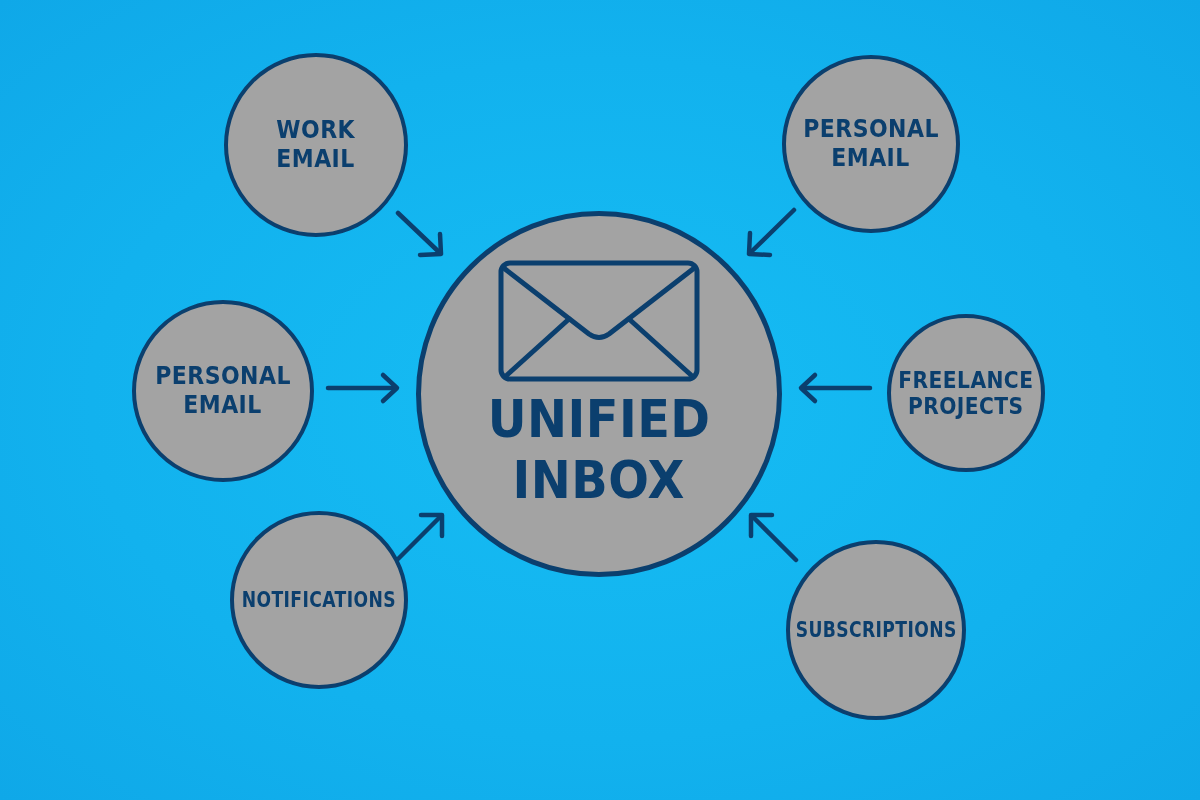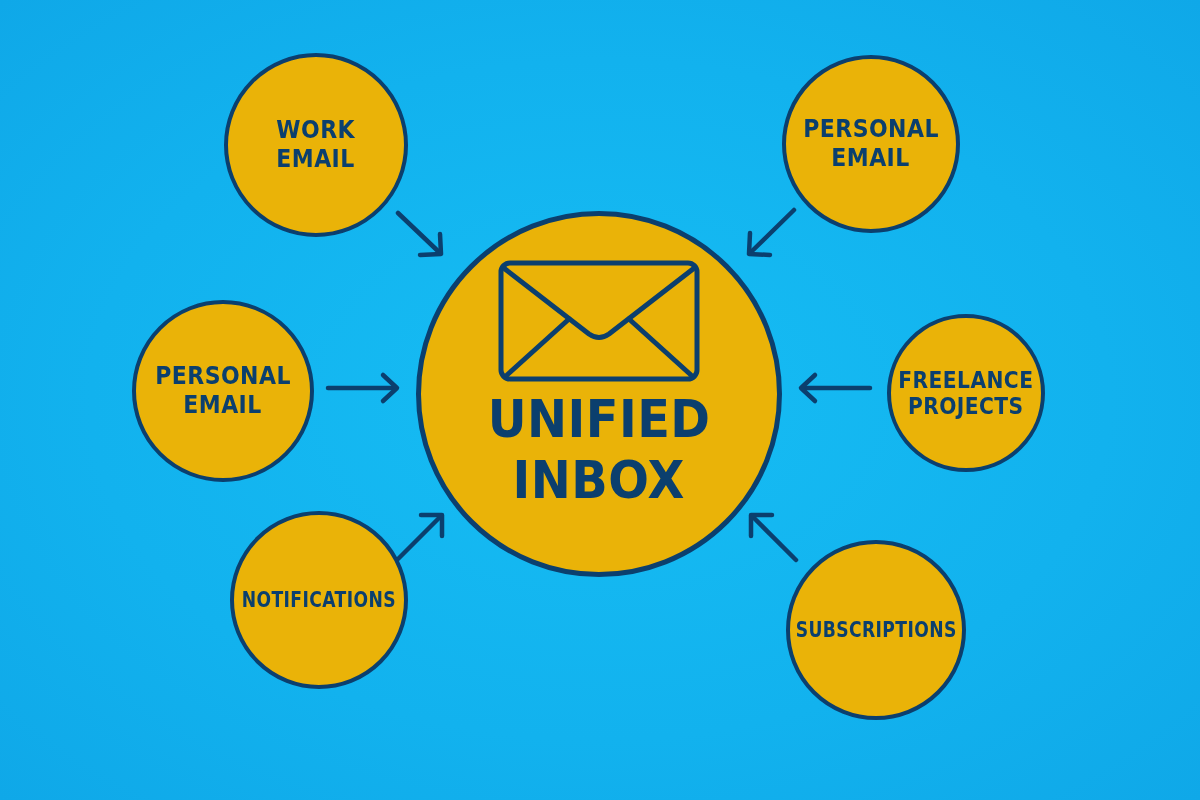--- a/index.html
+++ b/index.html
@@ -8,21 +8,21 @@
       background: radial-gradient(ellipse at 50% 50%, #16bdf4 0%, #12b2ee 60%, #0fa8e8 100%);
       font-family: "DejaVu Sans", "Liberation Sans", sans-serif;
       position: relative;
     }
     svg.canvas { position: absolute; left: 0; top: 0; }
     .node {
       position: absolute;
       border-radius: 50%;
       box-sizing: border-box;
       border: 4px solid #0b3f6e;
-      background: #eab308;
+      background: #a3a3a3;
       display: flex; align-items: center; justify-content: center;
       flex-direction: column;
       text-align: center;
       color: #0b3f6e;
       font-weight: bold;
       line-height: 1.15;
       cursor: pointer;
     }
     .node span { display: block; letter-spacing: 0.5px; }
     .center-node { border-width: 5px; }

